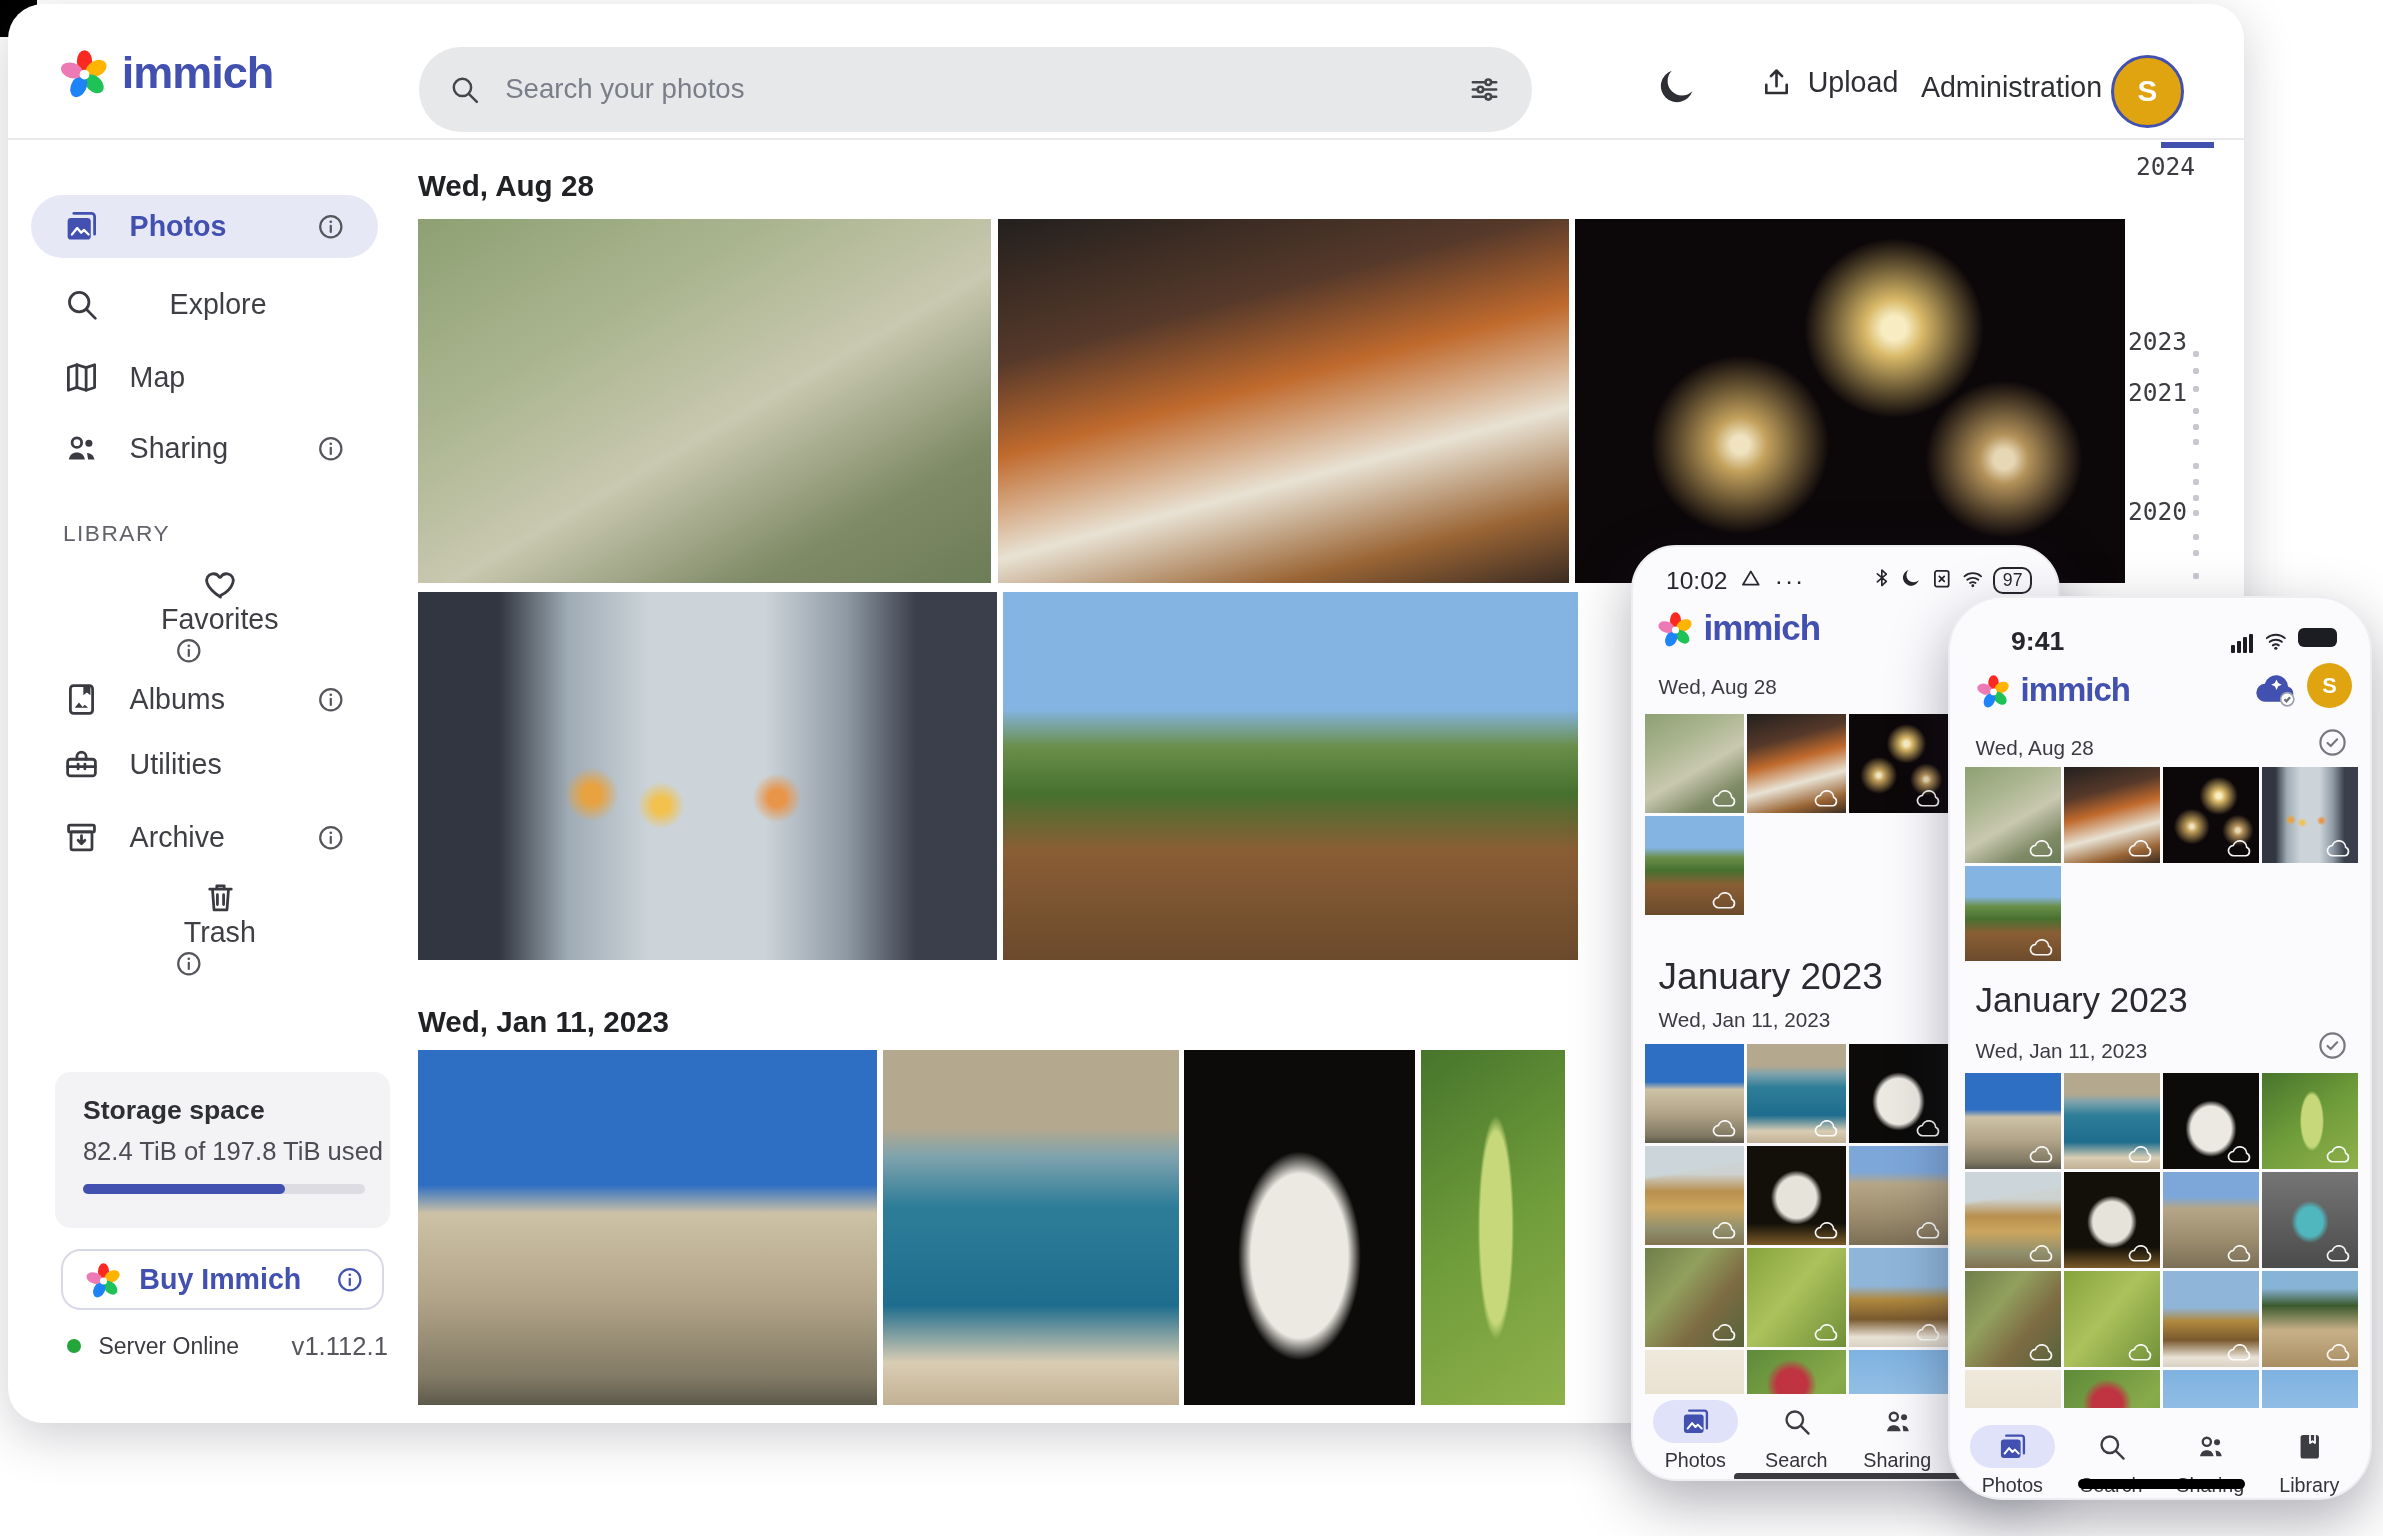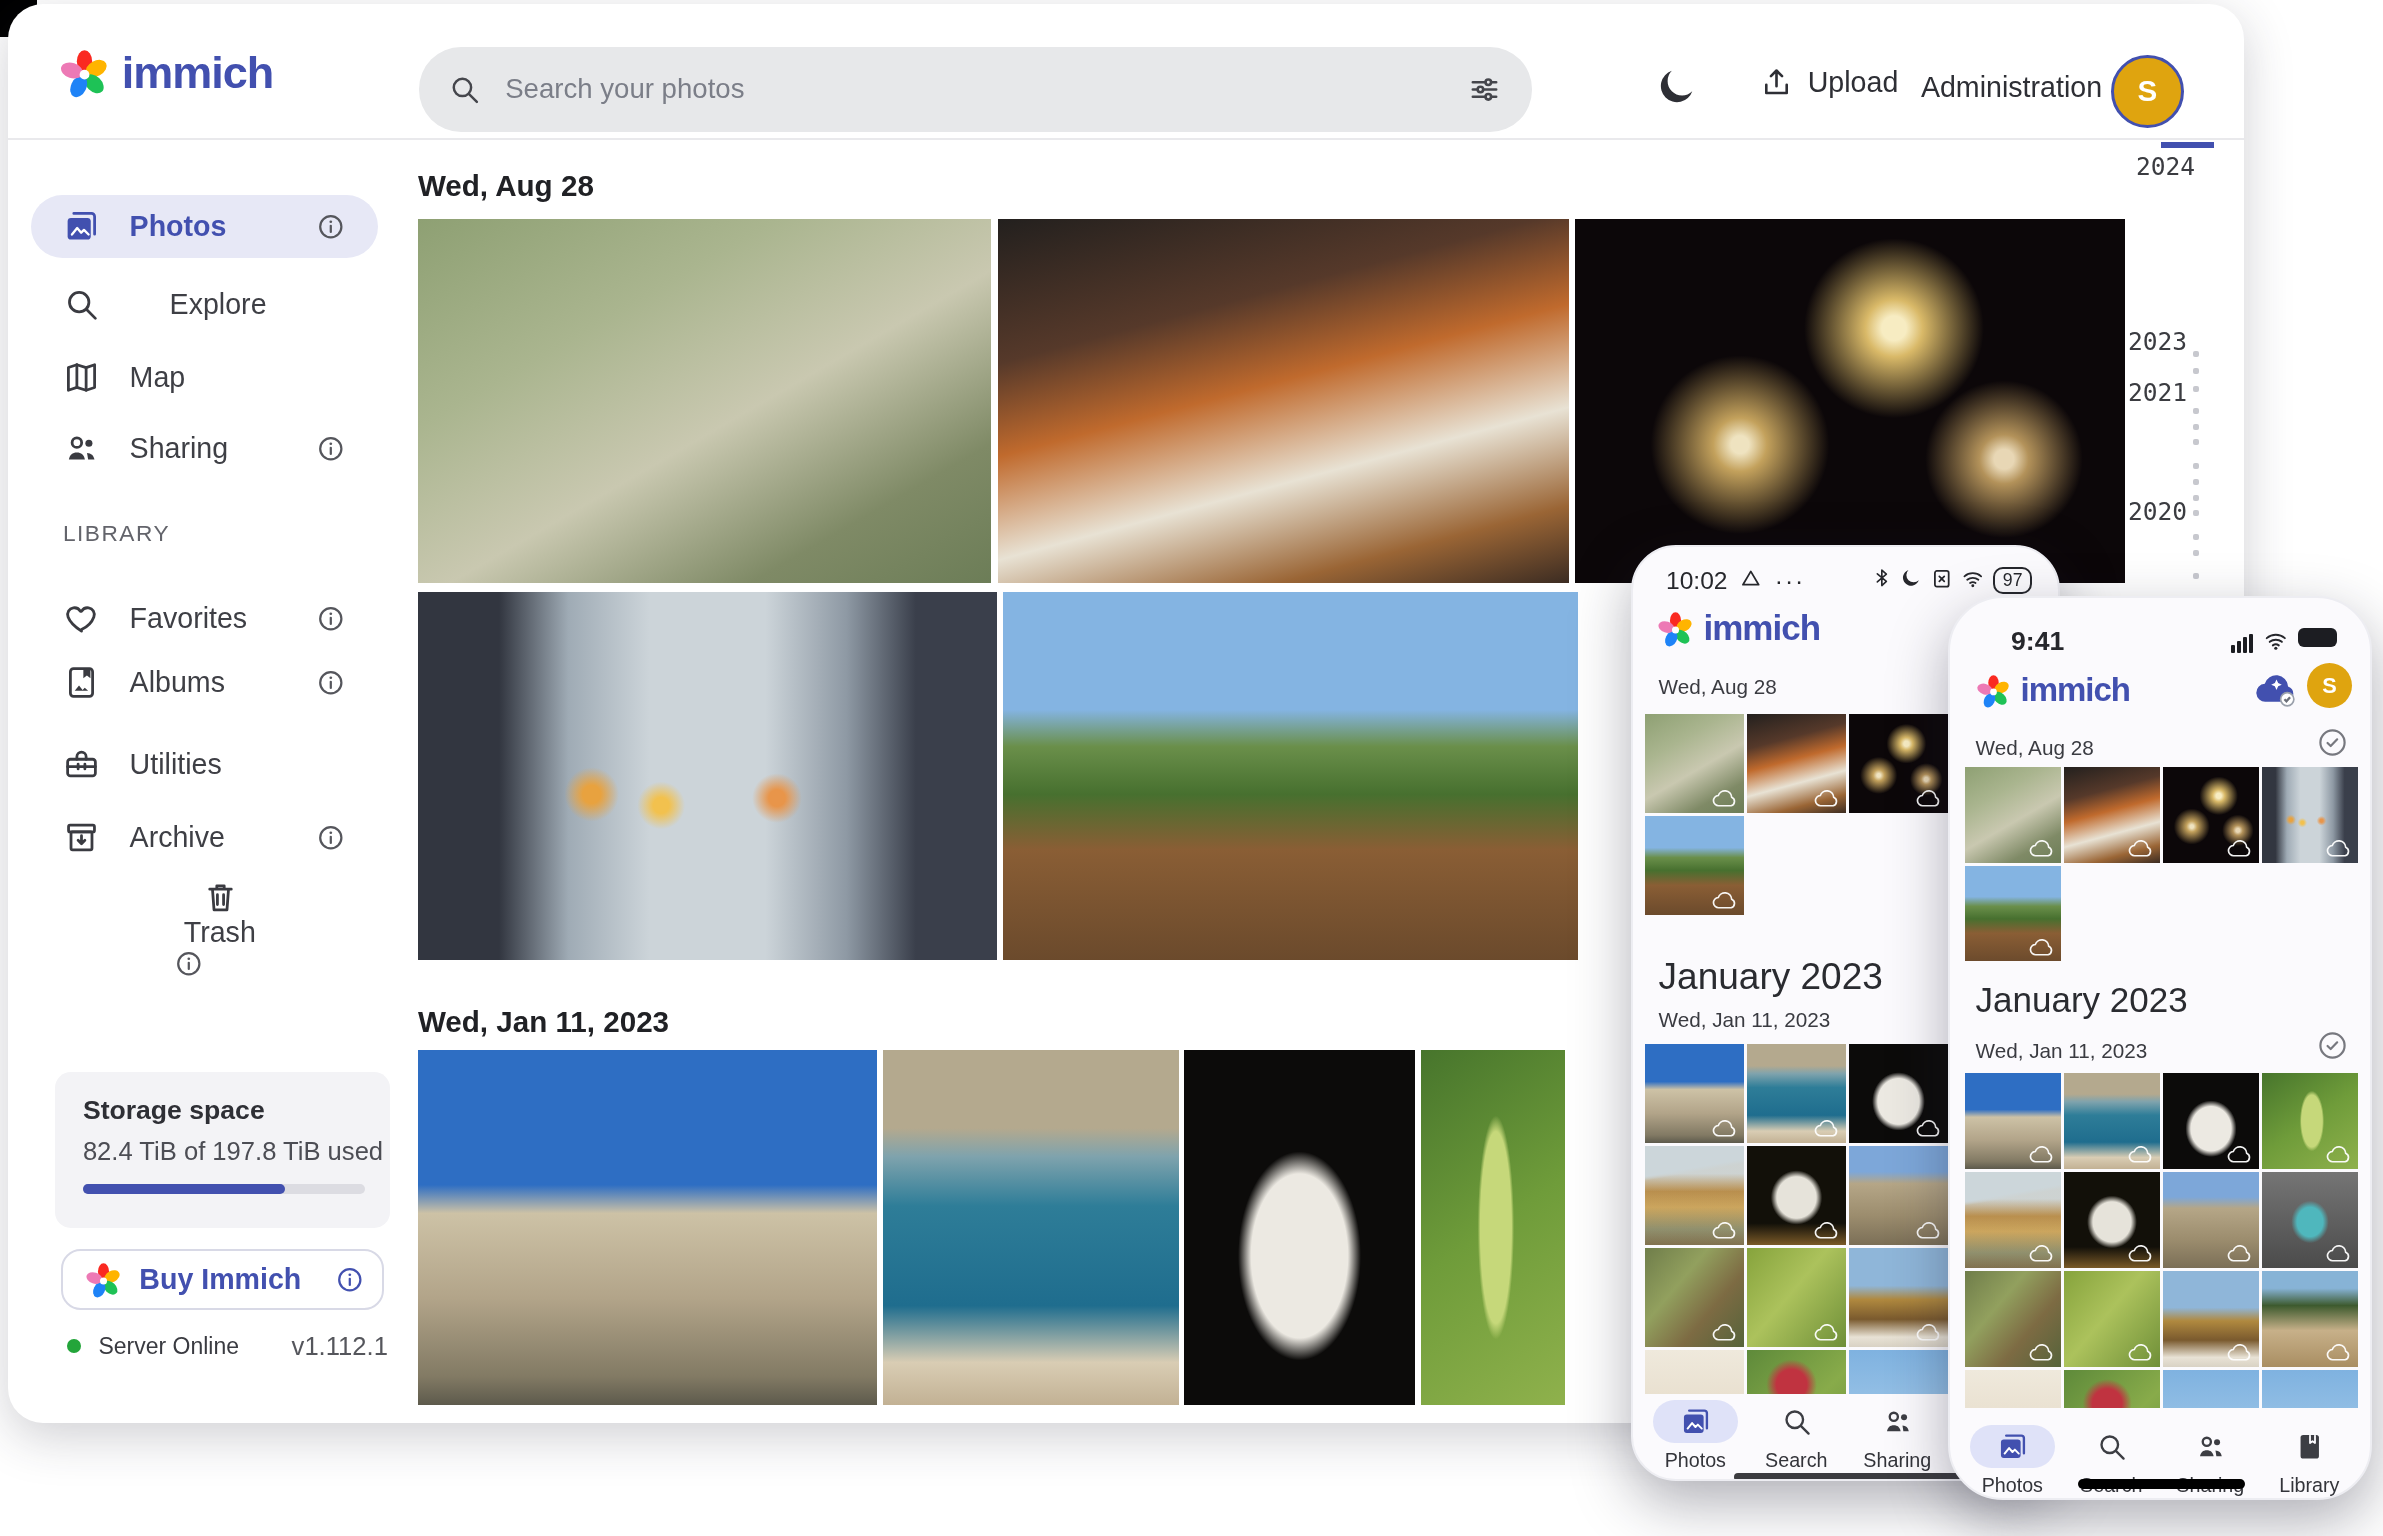--- a/index.html
+++ b/index.html
@@ -212,36 +212,36 @@
             <svg class="glyph" viewBox="0 0 24 24" fill="none" stroke="currentColor" stroke-width="1.8" stroke-linecap="round" stroke-linejoin="round">
               <circle cx="12" cy="12" r="8.6"></circle>
               <path d="M12 11.2v5"></path>
               <circle cx="12" cy="7.9" r="1.1" fill="currentColor" stroke="none"></circle>
             </svg>
           </span>
         </div>
       </div>
     <div id="lib-label" class="abs">LIBRARY</div>
     <div id="sidebar-lib">
-        <div class="abs side-item" style="top: 583px;">
+        <div class="abs side-item" style="top: 562px; flex-direction: column;">
           <span class="icon">
             <svg class="glyph" viewBox="0 0 24 24" fill="none" stroke="currentColor" stroke-width="1.8" stroke-linecap="round" stroke-linejoin="round">
               <path d="M12 20.2C8.4 17.8 4.6 14.7 3.3 11 2.3 8.2 4 5.5 6.7 5.1c1.9-.3 3.7.7 4.6 2.3H12c.9-1.6 2.7-2.6 4.6-2.3 2.7.4 4.4 3.1 3.4 5.9-1.3 3.7-5.1 6.8-8 8.2z"></path>
             </svg>
           </span>
     <span class="lbl">Favorites</span>
           <span class="info">
             <svg class="glyph" viewBox="0 0 24 24" fill="none" stroke="currentColor" stroke-width="1.8" stroke-linecap="round" stroke-linejoin="round">
               <circle cx="12" cy="12" r="8.6"></circle>
               <path d="M12 11.2v5"></path>
               <circle cx="12" cy="7.9" r="1.1" fill="currentColor" stroke="none"></circle>
             </svg>
           </span>
         </div>
-        <div class="abs side-item" style="top: 647px;">
+        <div class="abs side-item" style="top: 664px;">
           <span class="icon">
             <svg class="glyph" viewBox="0 0 24 24" fill="none" stroke="currentColor" stroke-width="1.8" stroke-linecap="round" stroke-linejoin="round">
               <rect x="4.8" y="3" width="14.4" height="18" rx="2"></rect>
               <path d="M13.2 3v6.2l2.3-1.7 2.3 1.7V3" fill="currentColor" stroke="none"></path>
               <path d="M7.6 17.4 10.4 14l2.3 2.8 1.4-1.4 2.2 2z" fill="currentColor" stroke="none"></path>
             </svg>
           </span>
     <span class="lbl">Albums</span>
           <span class="info">
             <svg class="glyph" viewBox="0 0 24 24" fill="none" stroke="currentColor" stroke-width="1.8" stroke-linecap="round" stroke-linejoin="round">

